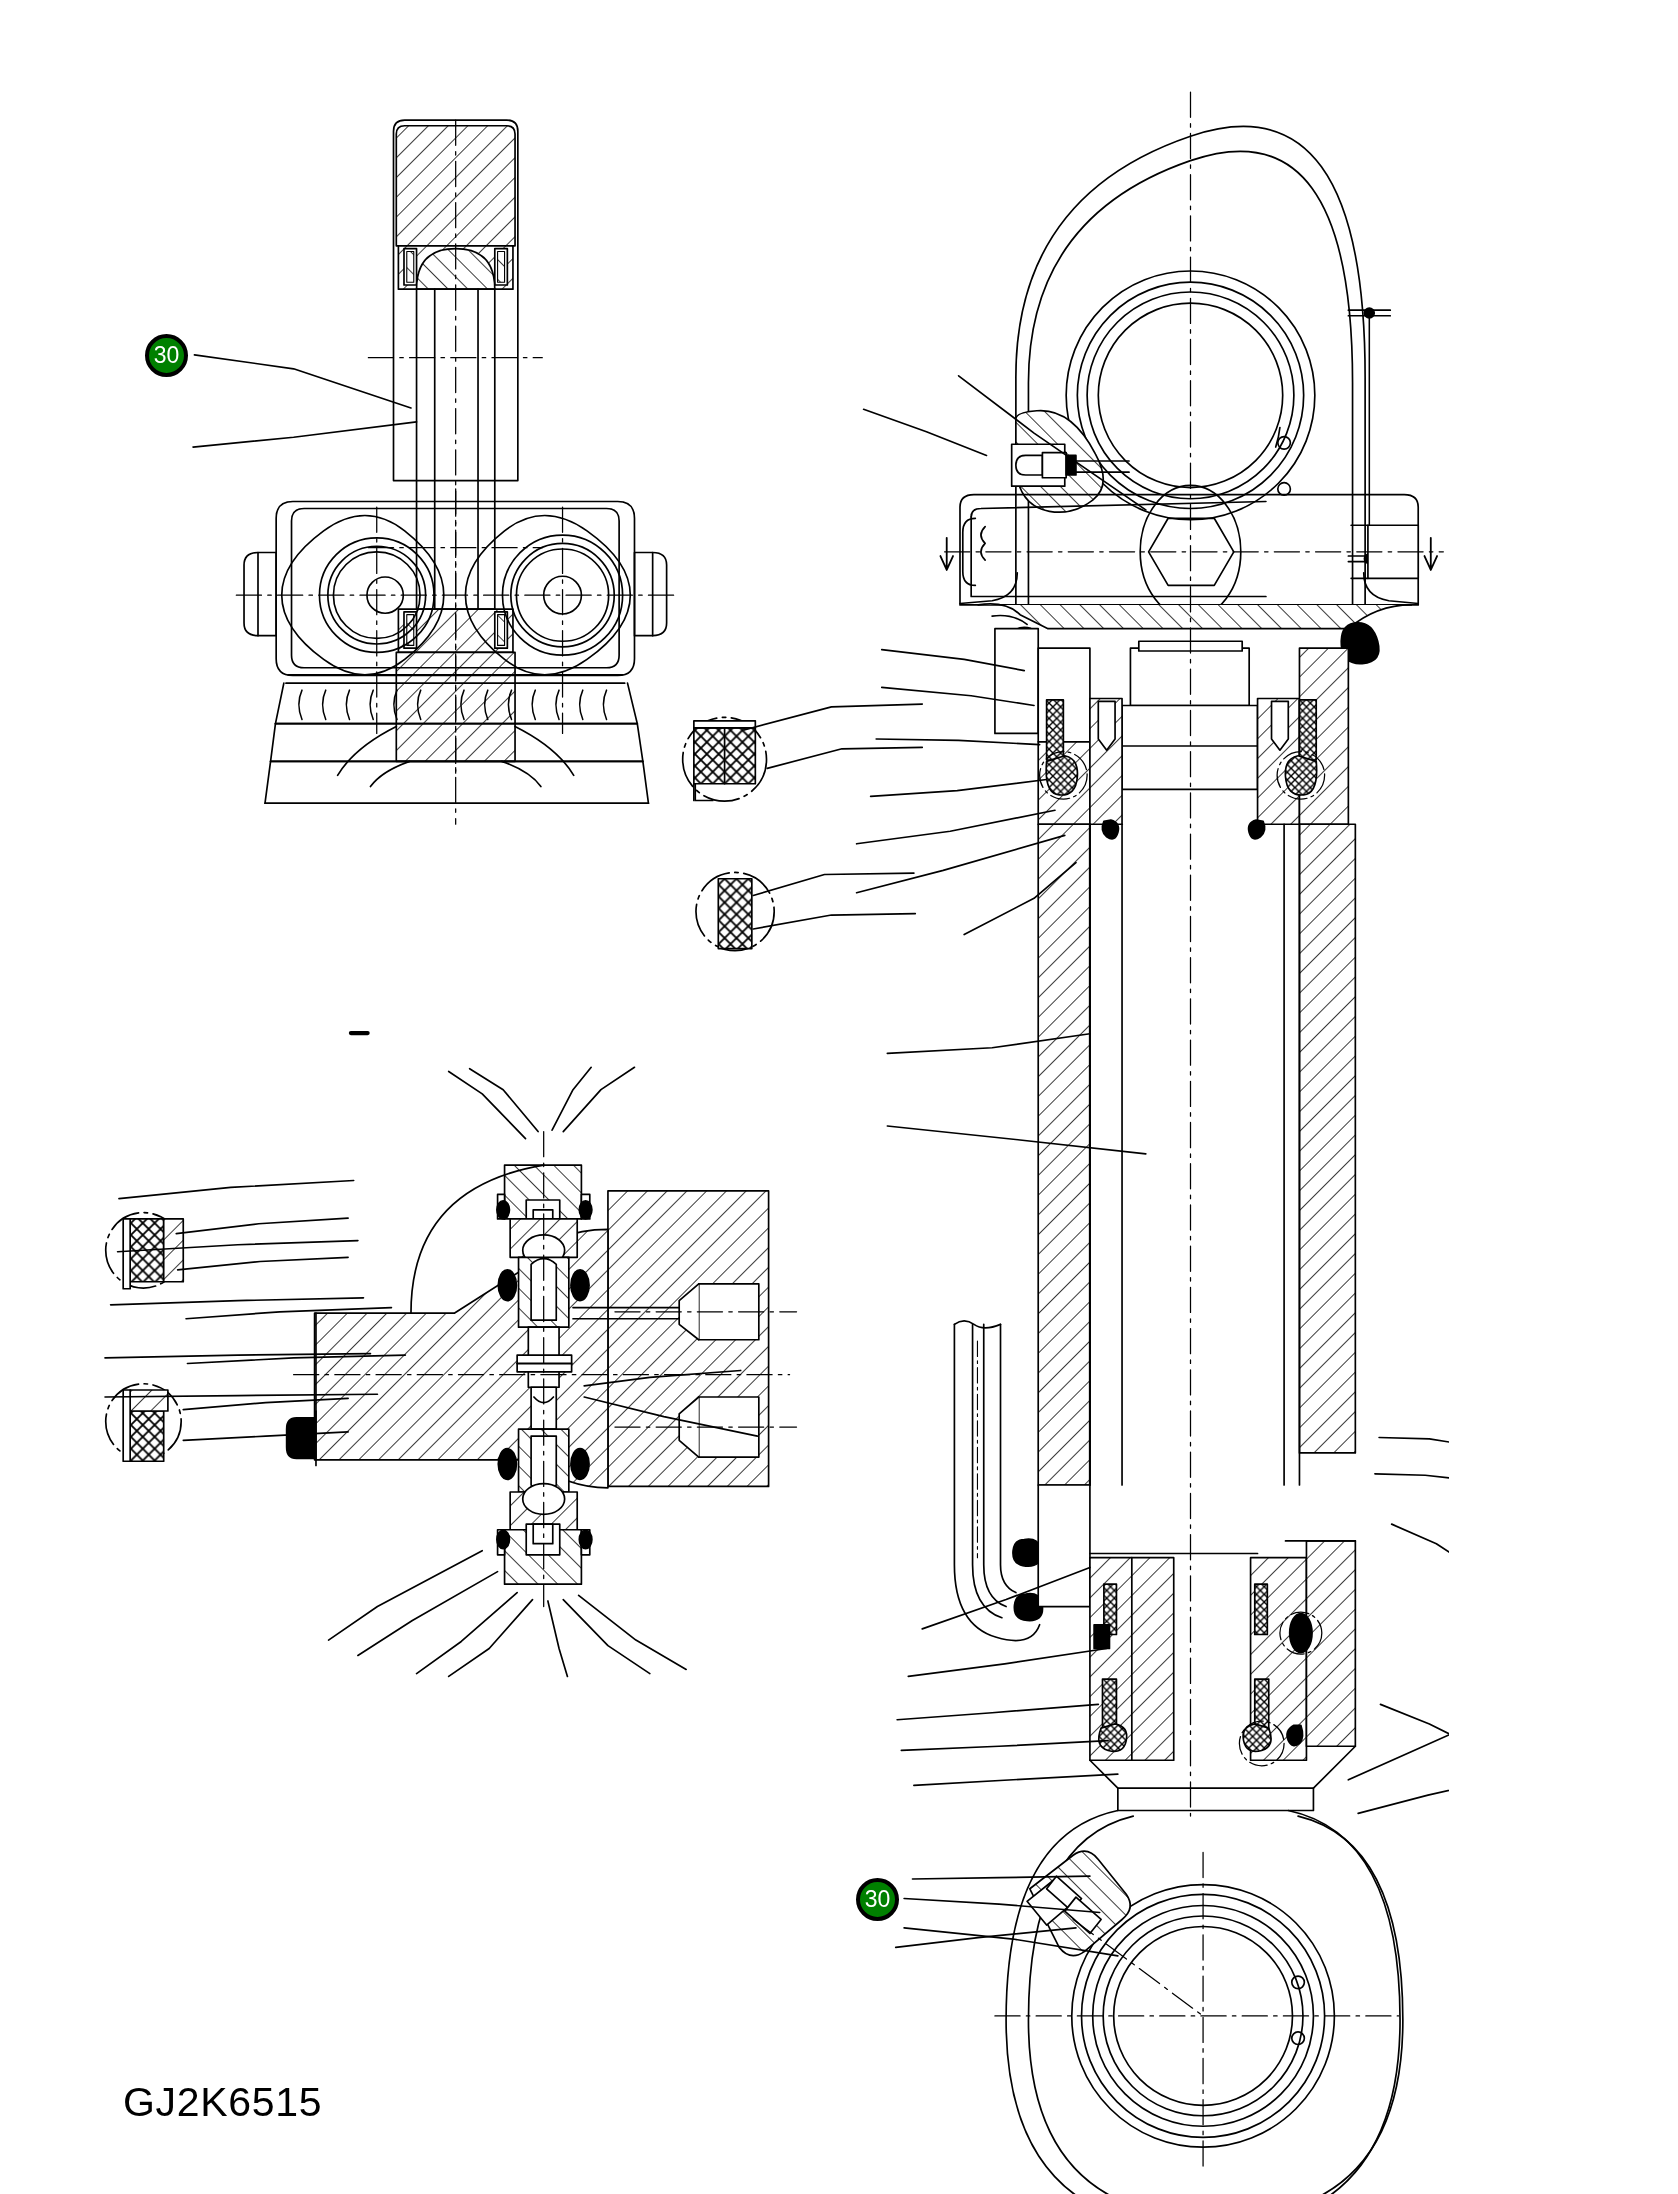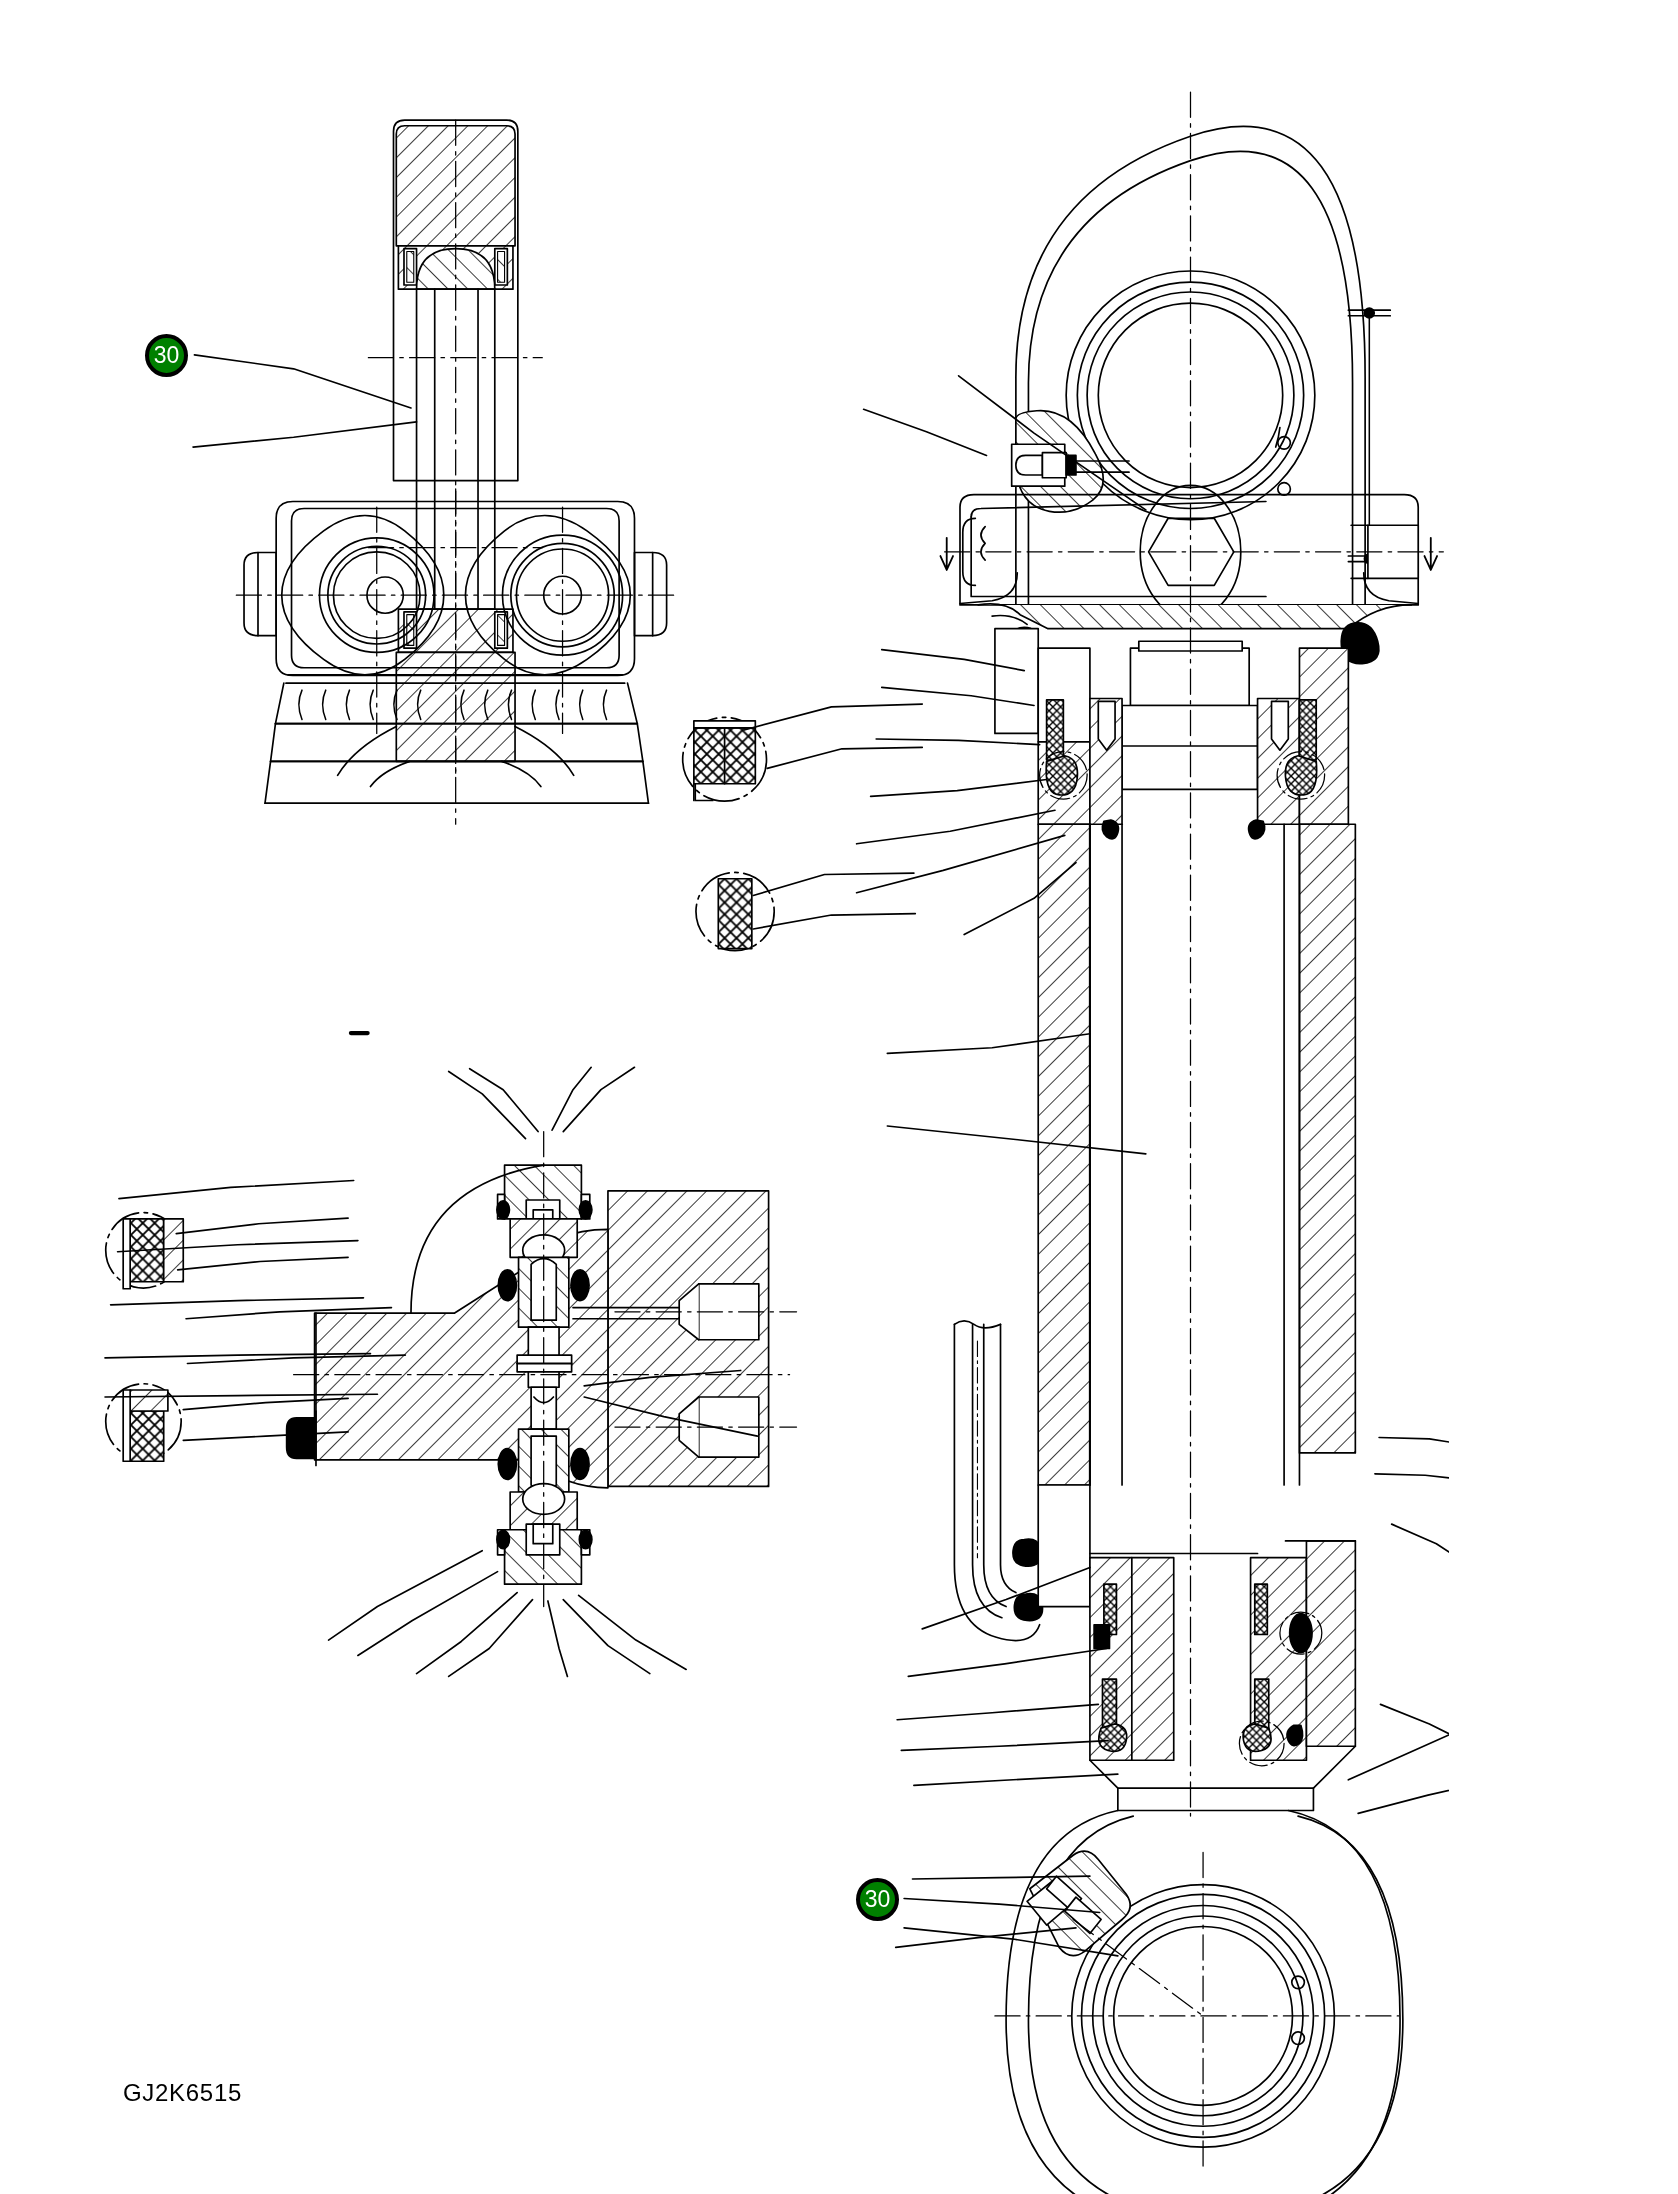--- a/index.html
+++ b/index.html
@@ -8,21 +8,21 @@
     position:relative;
     width:1449px;height:2194px;
     background:#ffffff;
     overflow:hidden;
   }
   #dwg{position:absolute;inset:0;}
   .drawing-number{
     position:absolute;
     left:123px; top:2079px;
     font-family:"Liberation Sans",sans-serif;
-    font-size:24px;
+    font-size:41px;
     letter-spacing:0.7px;
     color:#000000;
     white-space:nowrap;
   }
   .callout{
     position:absolute;
     width:43px;height:43px;
     border-radius:50%;
     background:#008000;
     border:4.9px solid #000000;

